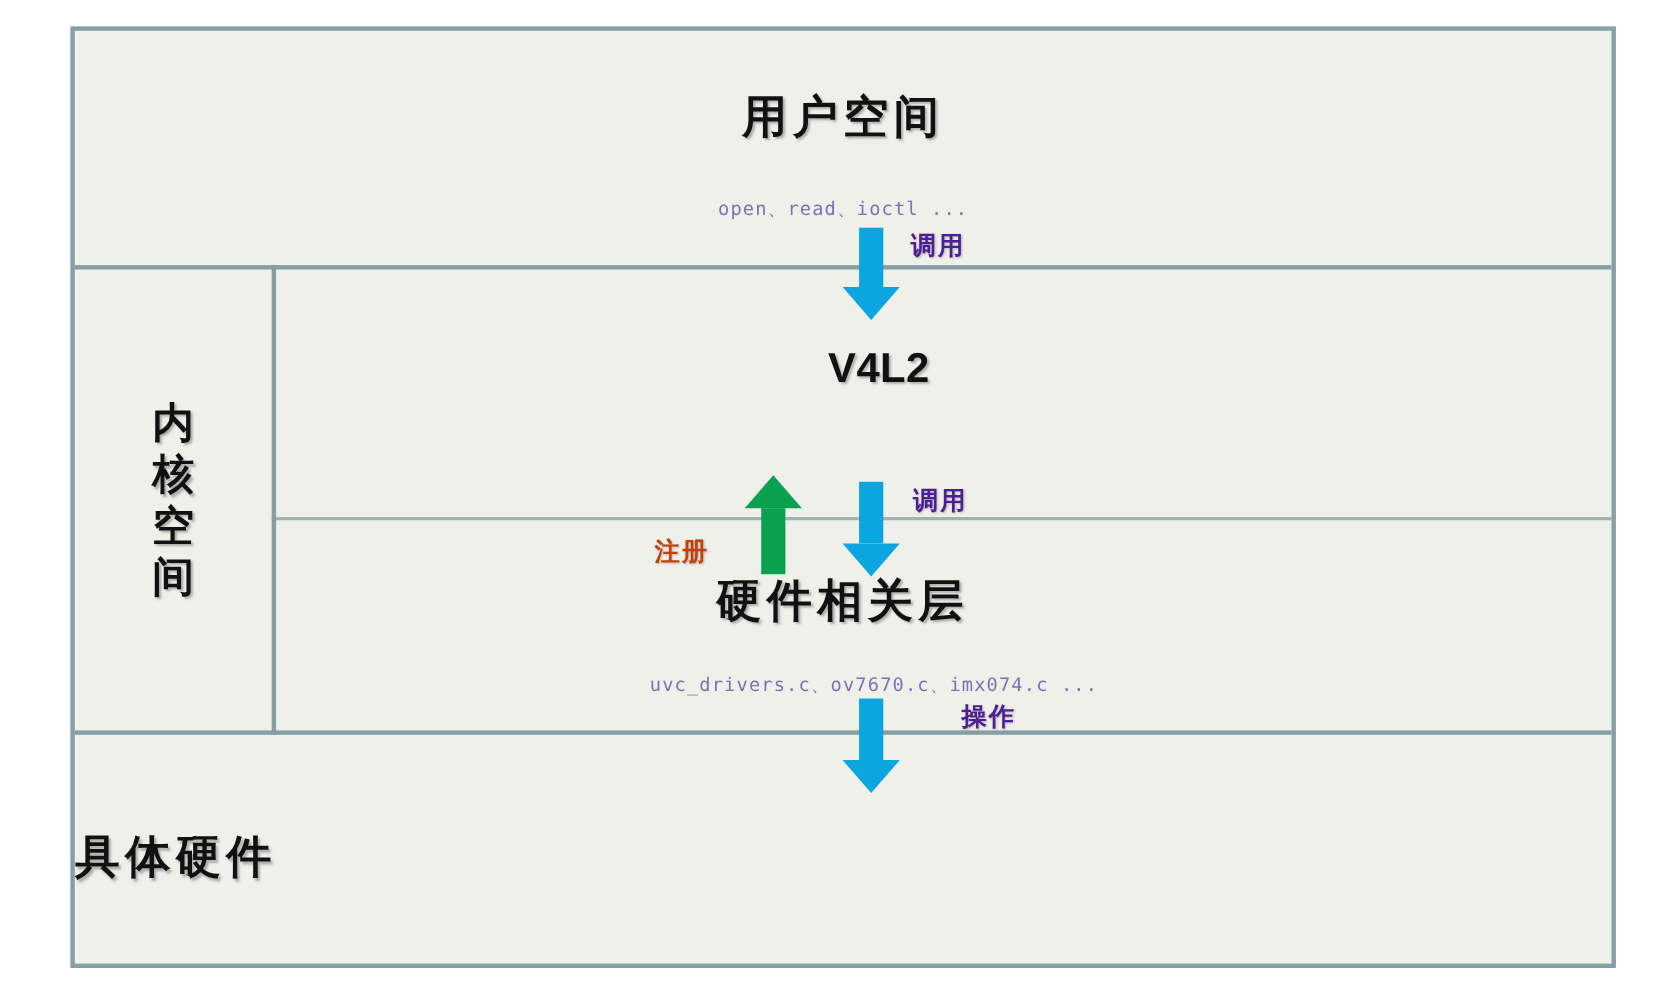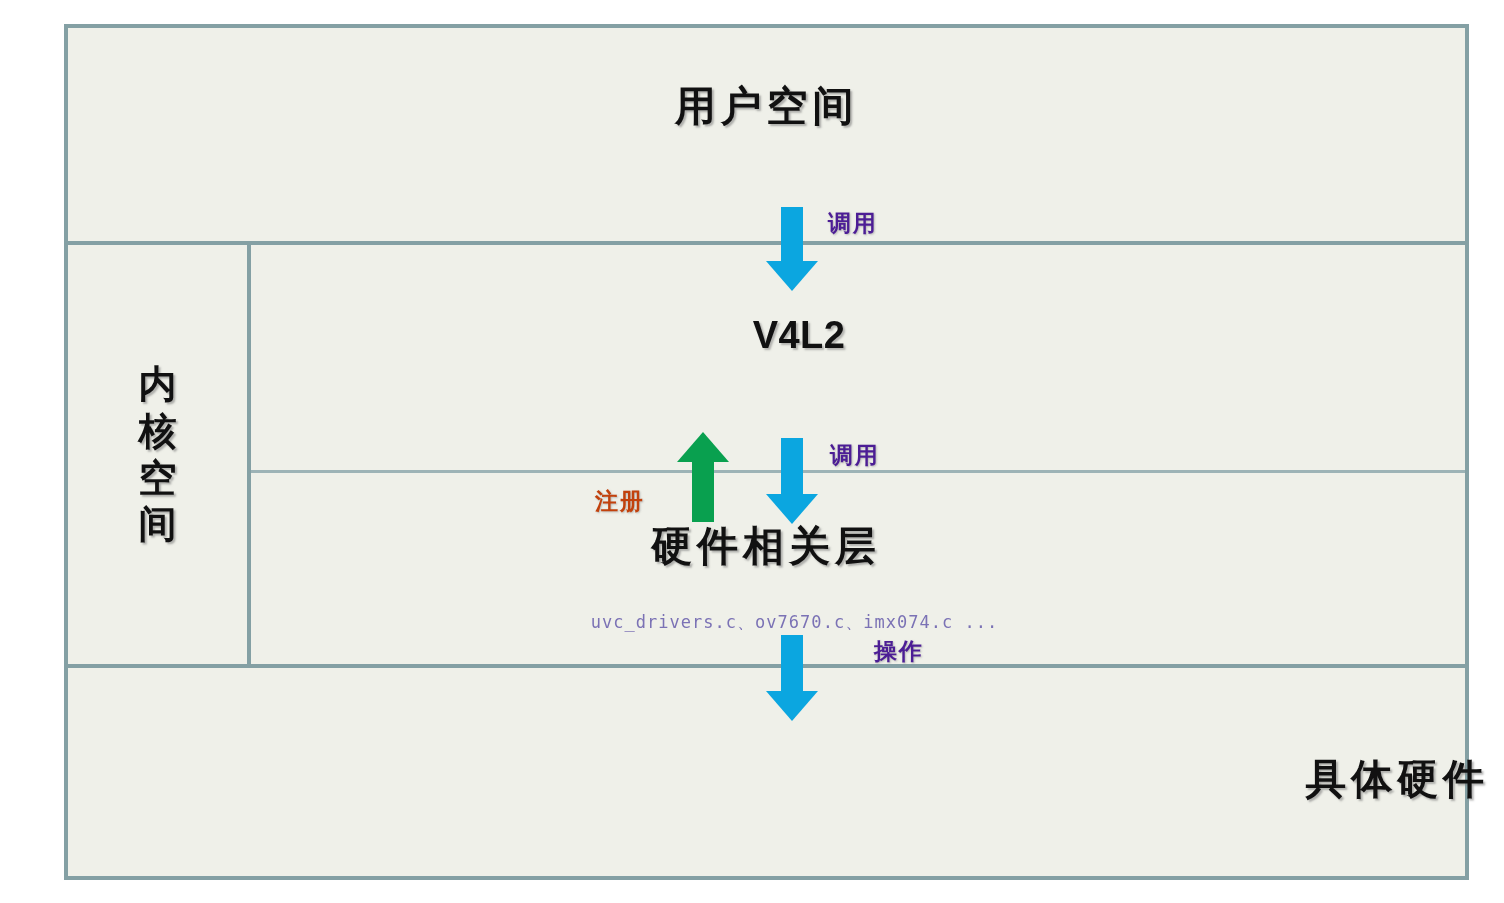--- a/index.html
+++ b/index.html
@@ -183,20 +183,21 @@
 
   <div class="rule-h" id="rule-user-kernel"></div>
   <div class="rule-h rule-thin" id="rule-v4l2-hal"></div>
   <div class="rule-h" id="rule-kernel-hw"></div>
   <div class="rule-v" id="rule-kernel-col"></div>
 
   <div class="section" id="user-space-section" style="left:0;top:0;width:1397px;height:213px;">
 
     <div class="heading heading-lg" style="position:absolute;left:0;top:51px;width:1397px;text-align:center;">用户空间</div>
 
+    <div class="code-caption" style="top:150px;">open、read、ioctl ...</div>
   </div>
 
   <div class="arrow arrow-down" id="arrow-user-to-v4l2" style="left:695px;top:179px;width:58px;height:84px;">
     <div class="arrow-shaft" style="height:54px;"></div>
     <div class="arrow-head" style="top:54px;"></div>
   </div>
   <div class="arrow-label label-blue" style="left:760px;top:180px;">调用</div>
 
   <div class="section" id="kernel-space-section" style="left:0;top:213px;width:1397px;height:427px;"></div>
 
@@ -231,16 +232,16 @@
   <div class="code-caption" style="top:583px;padding-left:28px;">uvc_drivers.c、ov7670.c、imx074.c ...</div>
 
   <div class="arrow arrow-down" id="arrow-hal-to-hardware" style="left:695px;top:607px;width:58px;height:86px;">
     <div class="arrow-shaft" style="height:56px;"></div>
     <div class="arrow-head" style="top:56px;"></div>
   </div>
   <div class="arrow-label label-blue" style="left:762px;top:608px;margin-left:44px;">操作</div>
 
   <div class="section" id="hardware-section" style="left:0;top:640px;width:1397px;height:208px;">
 
-    <div class="heading heading-lg" style="position:absolute;left:0;top:84px;width:1397px;text-align:right;margin-left:24px;">具体硬件</div>
+    <div class="heading heading-lg" style="position:absolute;left:0;top:84px;width:1397px;text-align:left;">具体硬件</div>
   </div>
 
 </div>
 
 </body></html>

